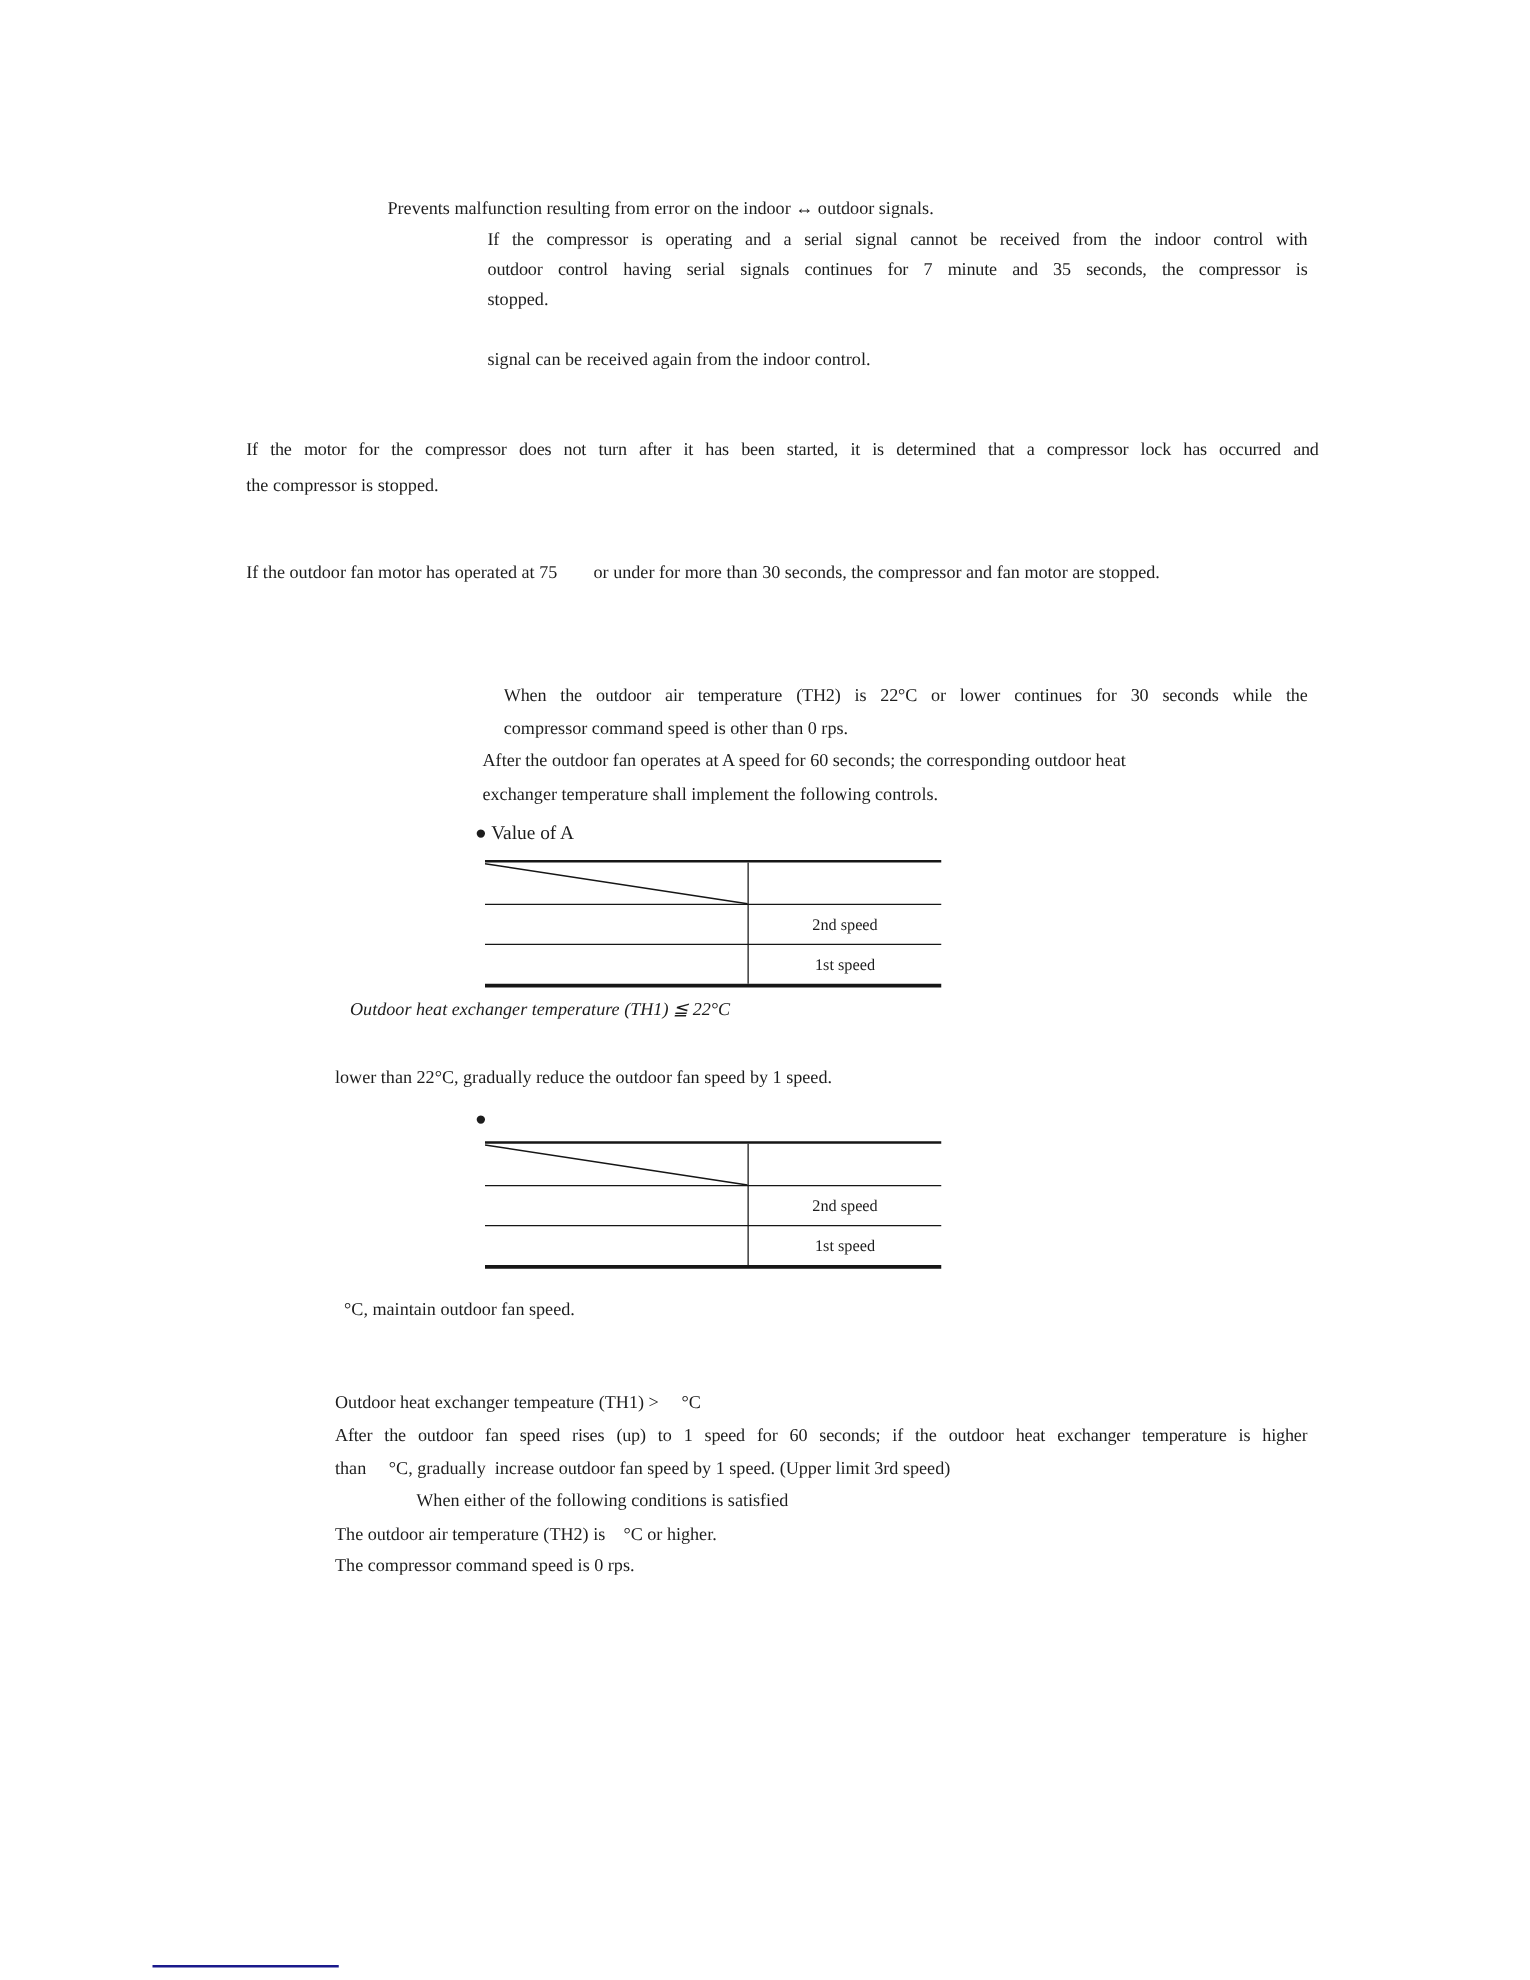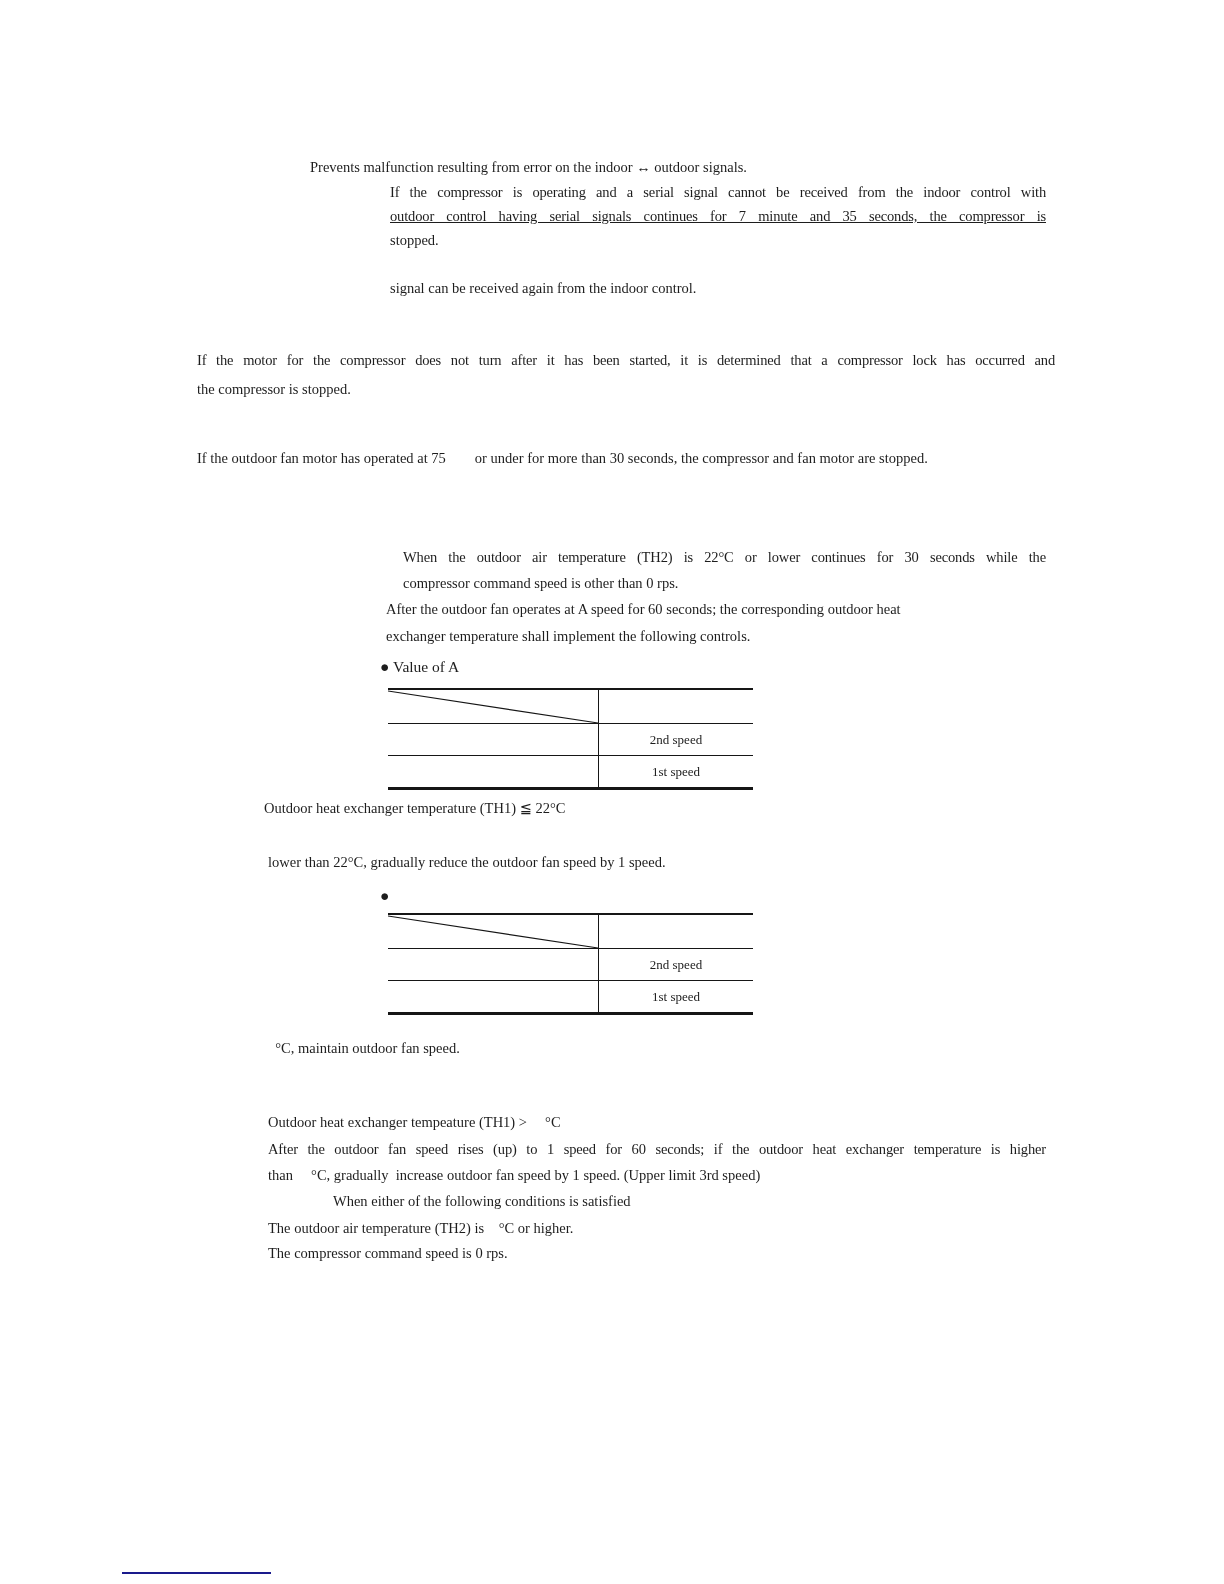--- a/index.html
+++ b/index.html
@@ -59,21 +59,21 @@
     background: #1a1a8c;
   }
 </style>
 </head>
 <body>
 
 <div class="page">
 
   <div class="ln" style="left:310px; top:155px;">Prevents malfunction resulting from error on the indoor ↔ outdoor signals.</div>
   <div class="ln just" style="left:390px; top:180px; width:656px;">If the compressor is operating and a serial signal cannot be received from the indoor control with</div>
-  <div class="ln just" style="left:390px; top:204px; width:656px;text-decoration:underline;">outdoor control having serial signals continues for 7 minute and 35 seconds, the compressor is</div>
+  <div class="ln just" style="left:390px; top:204px; width:656px;">outdoor control having serial signals continues for 7 minute and 35 seconds, the compressor is</div>
   <div class="ln" style="left:390px; top:228px;">stopped.</div>
   <div class="ln" style="left:390px; top:276px;">signal can be received again from the indoor control.</div>
 
   <div class="ln just" style="left:197px; top:348px; width:858px;">If the motor for the compressor does not turn after it has been started, it is determined that a compressor lock has occurred and</div>
   <div class="ln" style="left:197px; top:377px;text-align:center;">the compressor is stopped.</div>
 
   <div class="ln" style="left:197px; top:446px;">If the outdoor fan motor has operated at 75&nbsp;&nbsp;&nbsp;&nbsp;&nbsp;&nbsp;&nbsp; or under for more than 30 seconds, the compressor and fan motor are stopped.</div>
 
   <div class="ln just" style="left:403px; top:545px; width:643px;">When the outdoor air temperature (TH2) is 22°C or lower continues for 30 seconds while the</div>
   <div class="ln" style="left:403px; top:571px;">compressor command speed is other than 0 rps.</div>
@@ -89,21 +89,21 @@
     <div class="vdiv"></div>
     <div class="trow hdr"></div>
     <div class="trow mid">
       <span class="tcell">2nd speed</span>
     </div>
     <div class="trow">
       <span class="tcell">1st speed</span>
     </div>
   </div>
 
-  <div class="ln" style="left:264px; top:796px;">Outdoor heat exchanger temperature (TH1) ≦ 22°C</div>
+  <div class="ln" style="left:280px; top:796px;font-style:italic;">Outdoor heat exchanger temperature (TH1) ≦ 22°C</div>
   <div class="ln" style="left:268px; top:850px;">lower than 22°C, gradually reduce the outdoor fan speed by 1 speed.</div>
 
   <div class="ln" style="left:380px; top:884px; font-size:15.5px;">●</div>
 
   <div class="tbl" style="top:913px;">
     <svg class="diag" width="211" height="34">
       <line x1="0" y1="1" x2="210" y2="33" stroke="#161616" stroke-width="1.2"></line>
     </svg>
     <div class="vdiv"></div>
     <div class="trow hdr"></div>

